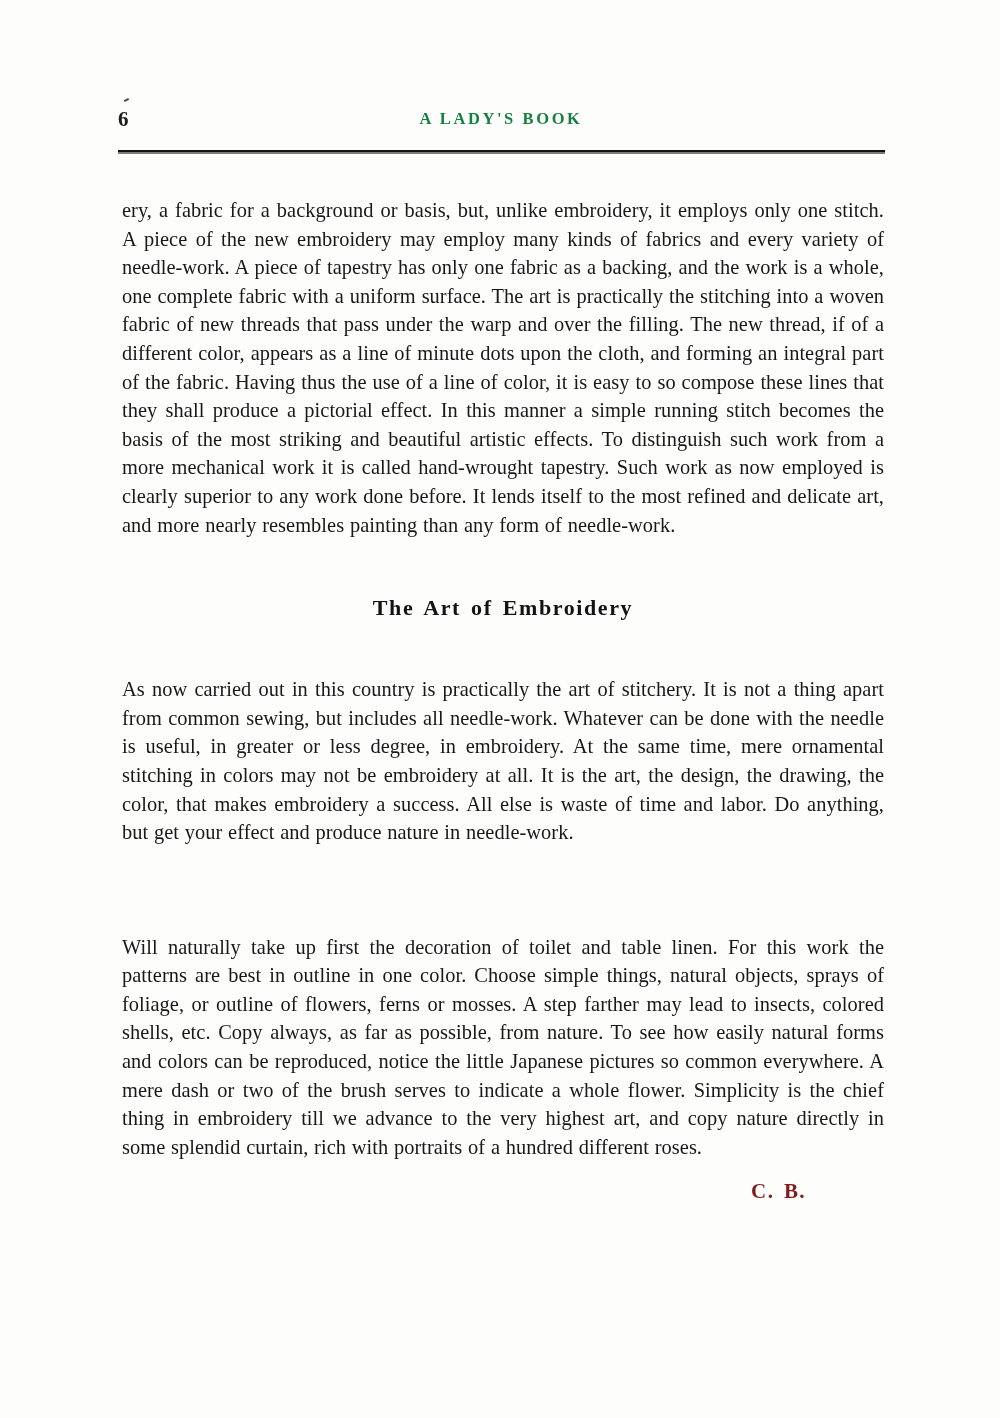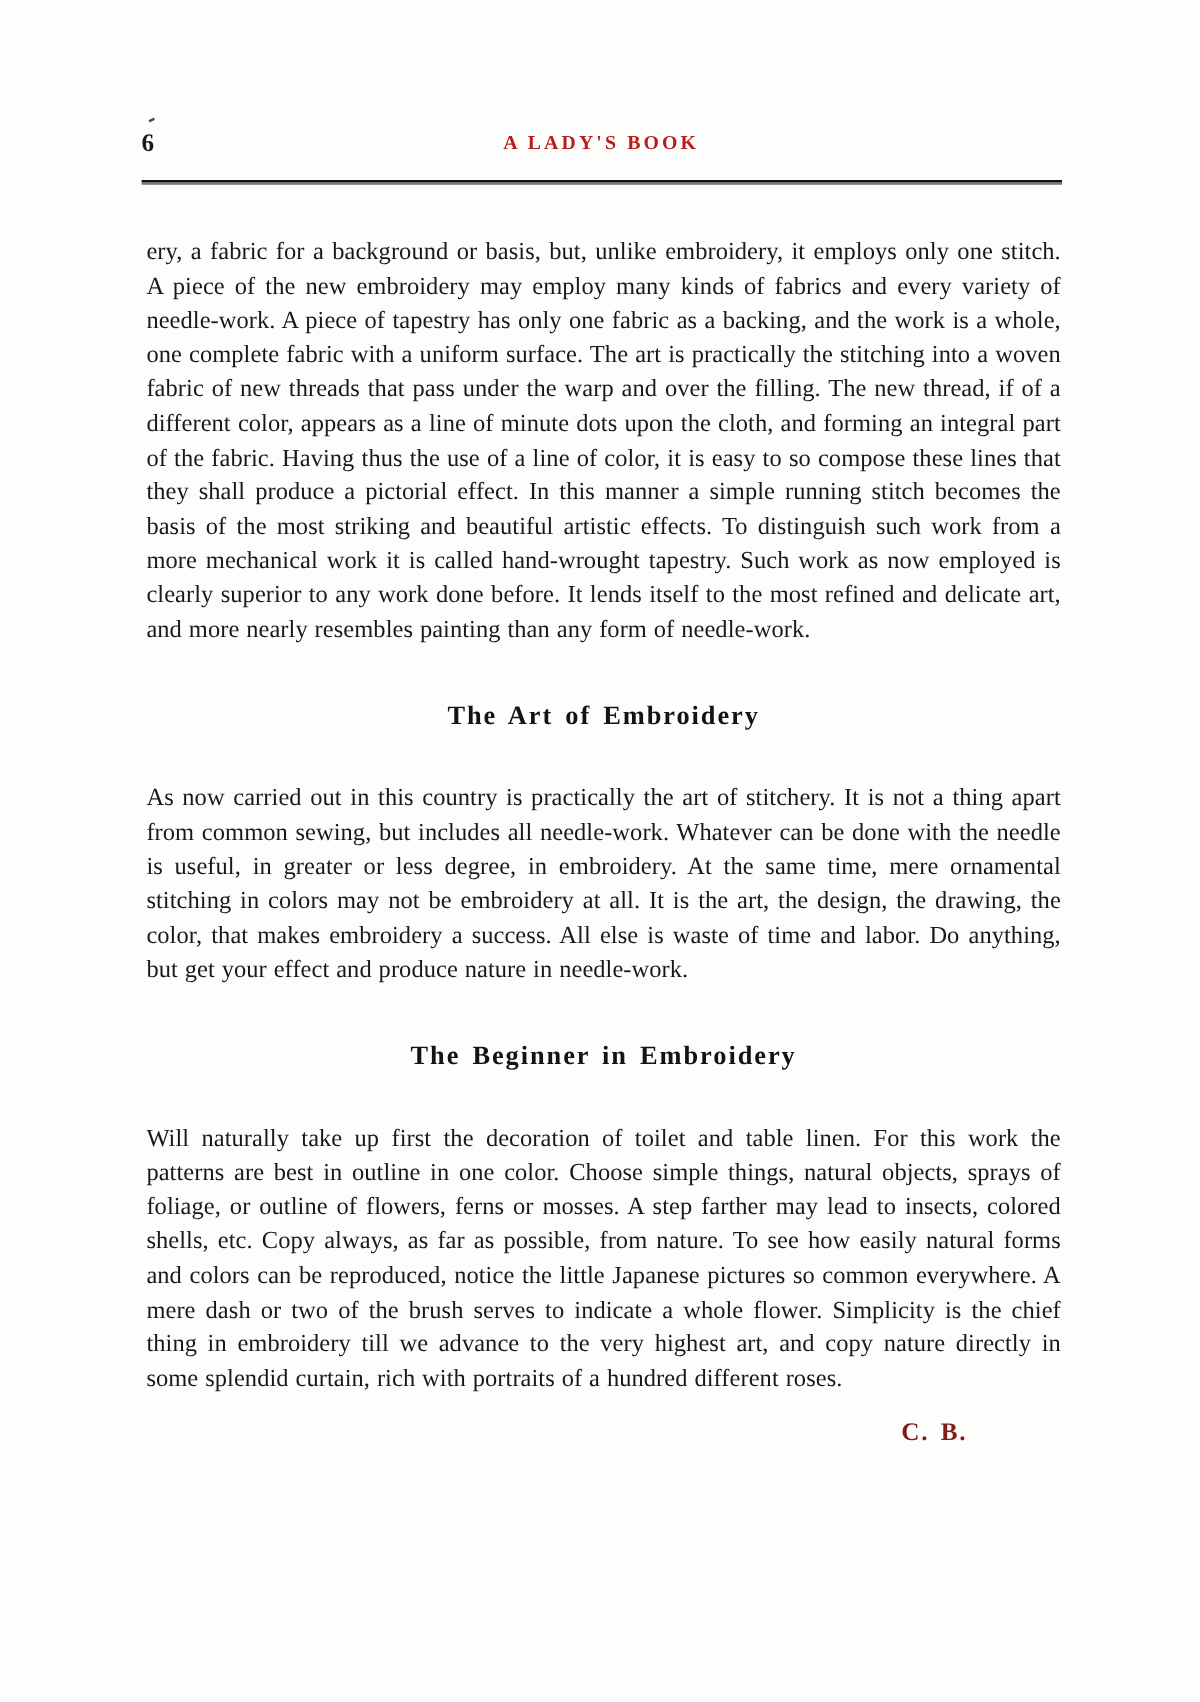--- a/index.html
+++ b/index.html
@@ -54,21 +54,21 @@
     position: absolute;
     left: 0;
     right: 0;
     top: 4px;
     text-align: center;
     font-size: 16.5px;
     font-weight: 700;
     letter-spacing: 2.6px;
     font-variant: small-caps;
     text-transform: uppercase;
-    color: #b91c1c;
+    color: #15803d;
   }
 
   
   .head-rule {
     position: absolute;
     left: 118px;
     top: 150px;
     width: 767px;
     height: 4px;
   }
@@ -97,21 +97,21 @@
     text-align: justify;
     text-justify: inter-word;
     color: #17181a;
     letter-spacing: .05px;
     word-spacing: .6px;
   }
 
   .para.tight-last { text-align-last: left; margin-top: 20px; }
 
   h2.section-head {
-    margin: 0;
+    margin: 12px;
     text-align: center;
     font-size: 22px;
     font-weight: 700;
     letter-spacing: 1.6px;
     word-spacing: 3px;
     color: #121315;
   }
 
   .gap-before-head { height: 44px; }
   .gap-after-head  { height: 22px; }
@@ -148,21 +148,20 @@
 
     <p class="para tight-last">ery, a fabric for a background or basis, but, unlike embroidery, it employs only one stitch.   A piece of the new embroidery may employ many kinds of fabrics and every variety of needle-work.   A piece of tapestry has only one fabric as a backing, and the work is a whole, one complete fabric with a uniform surface.   The art is practically the stitching into a woven fabric of new threads that pass under the warp and over the filling.   The new thread, if of a different color, appears as a line of minute dots upon the cloth, and forming an integral part of the fabric. Having thus the use of a line of color, it is easy to so compose these lines that they shall produce a pictorial effect.   In this manner a simple running stitch becomes the basis of the most striking and beautiful artistic effects.   To distinguish such work from a more mechanical work it is called hand-wrought tapestry.   Such work as now employed is clearly superior to any work done before.   It lends itself to the most refined and delicate art, and more nearly resembles painting than any form of needle-work.</p>
 
     <div class="gap-before-head"></div>
     <h2 class="section-head">The Art of Embroidery</h2>
     <div class="gap-after-head"></div>
 
     <p class="para tight-last">As now carried out in this country is practically the art of stitchery.   It is not a thing apart from common sewing, but includes all needle-work. Whatever can be done with the needle is useful, in greater or less degree, in embroidery.   At the same time, mere ornamental stitching in colors may not be embroidery at all.   It is the art, the design, the drawing, the color, that makes embroidery a success.   All else is waste of time and labor.   Do anything, but get your effect and produce nature in needle-work.</p>
 
     <div class="gap-before-head"></div>
-    <h2 class="section-head">The Beginner in Embroidery</h2>
     <div class="gap-after-head"></div>
 
     <p class="para tight-last">Will naturally take up first the decoration of toilet and table linen. For this work the patterns are best in outline in one color.   Choose simple things, natural objects, sprays of foliage, or outline of flowers, ferns or mosses.   A step farther may lead to insects, colored shells, etc. Copy always, as far as possible, from nature.   To see how easily natural forms and colors can be reproduced, notice the little Japanese pictures so common everywhere.   A mere dash or two of the brush serves to indicate a whole flower.   Simplicity is the chief thing in embroidery till we advance to the very highest art, and copy nature directly in some splendid curtain, rich with portraits of a hundred different roses.</p>
 
     <div class="gap-before-sig"></div>
     <p class="signature">C. B.</p>
 
   </div>
 
 </div>

